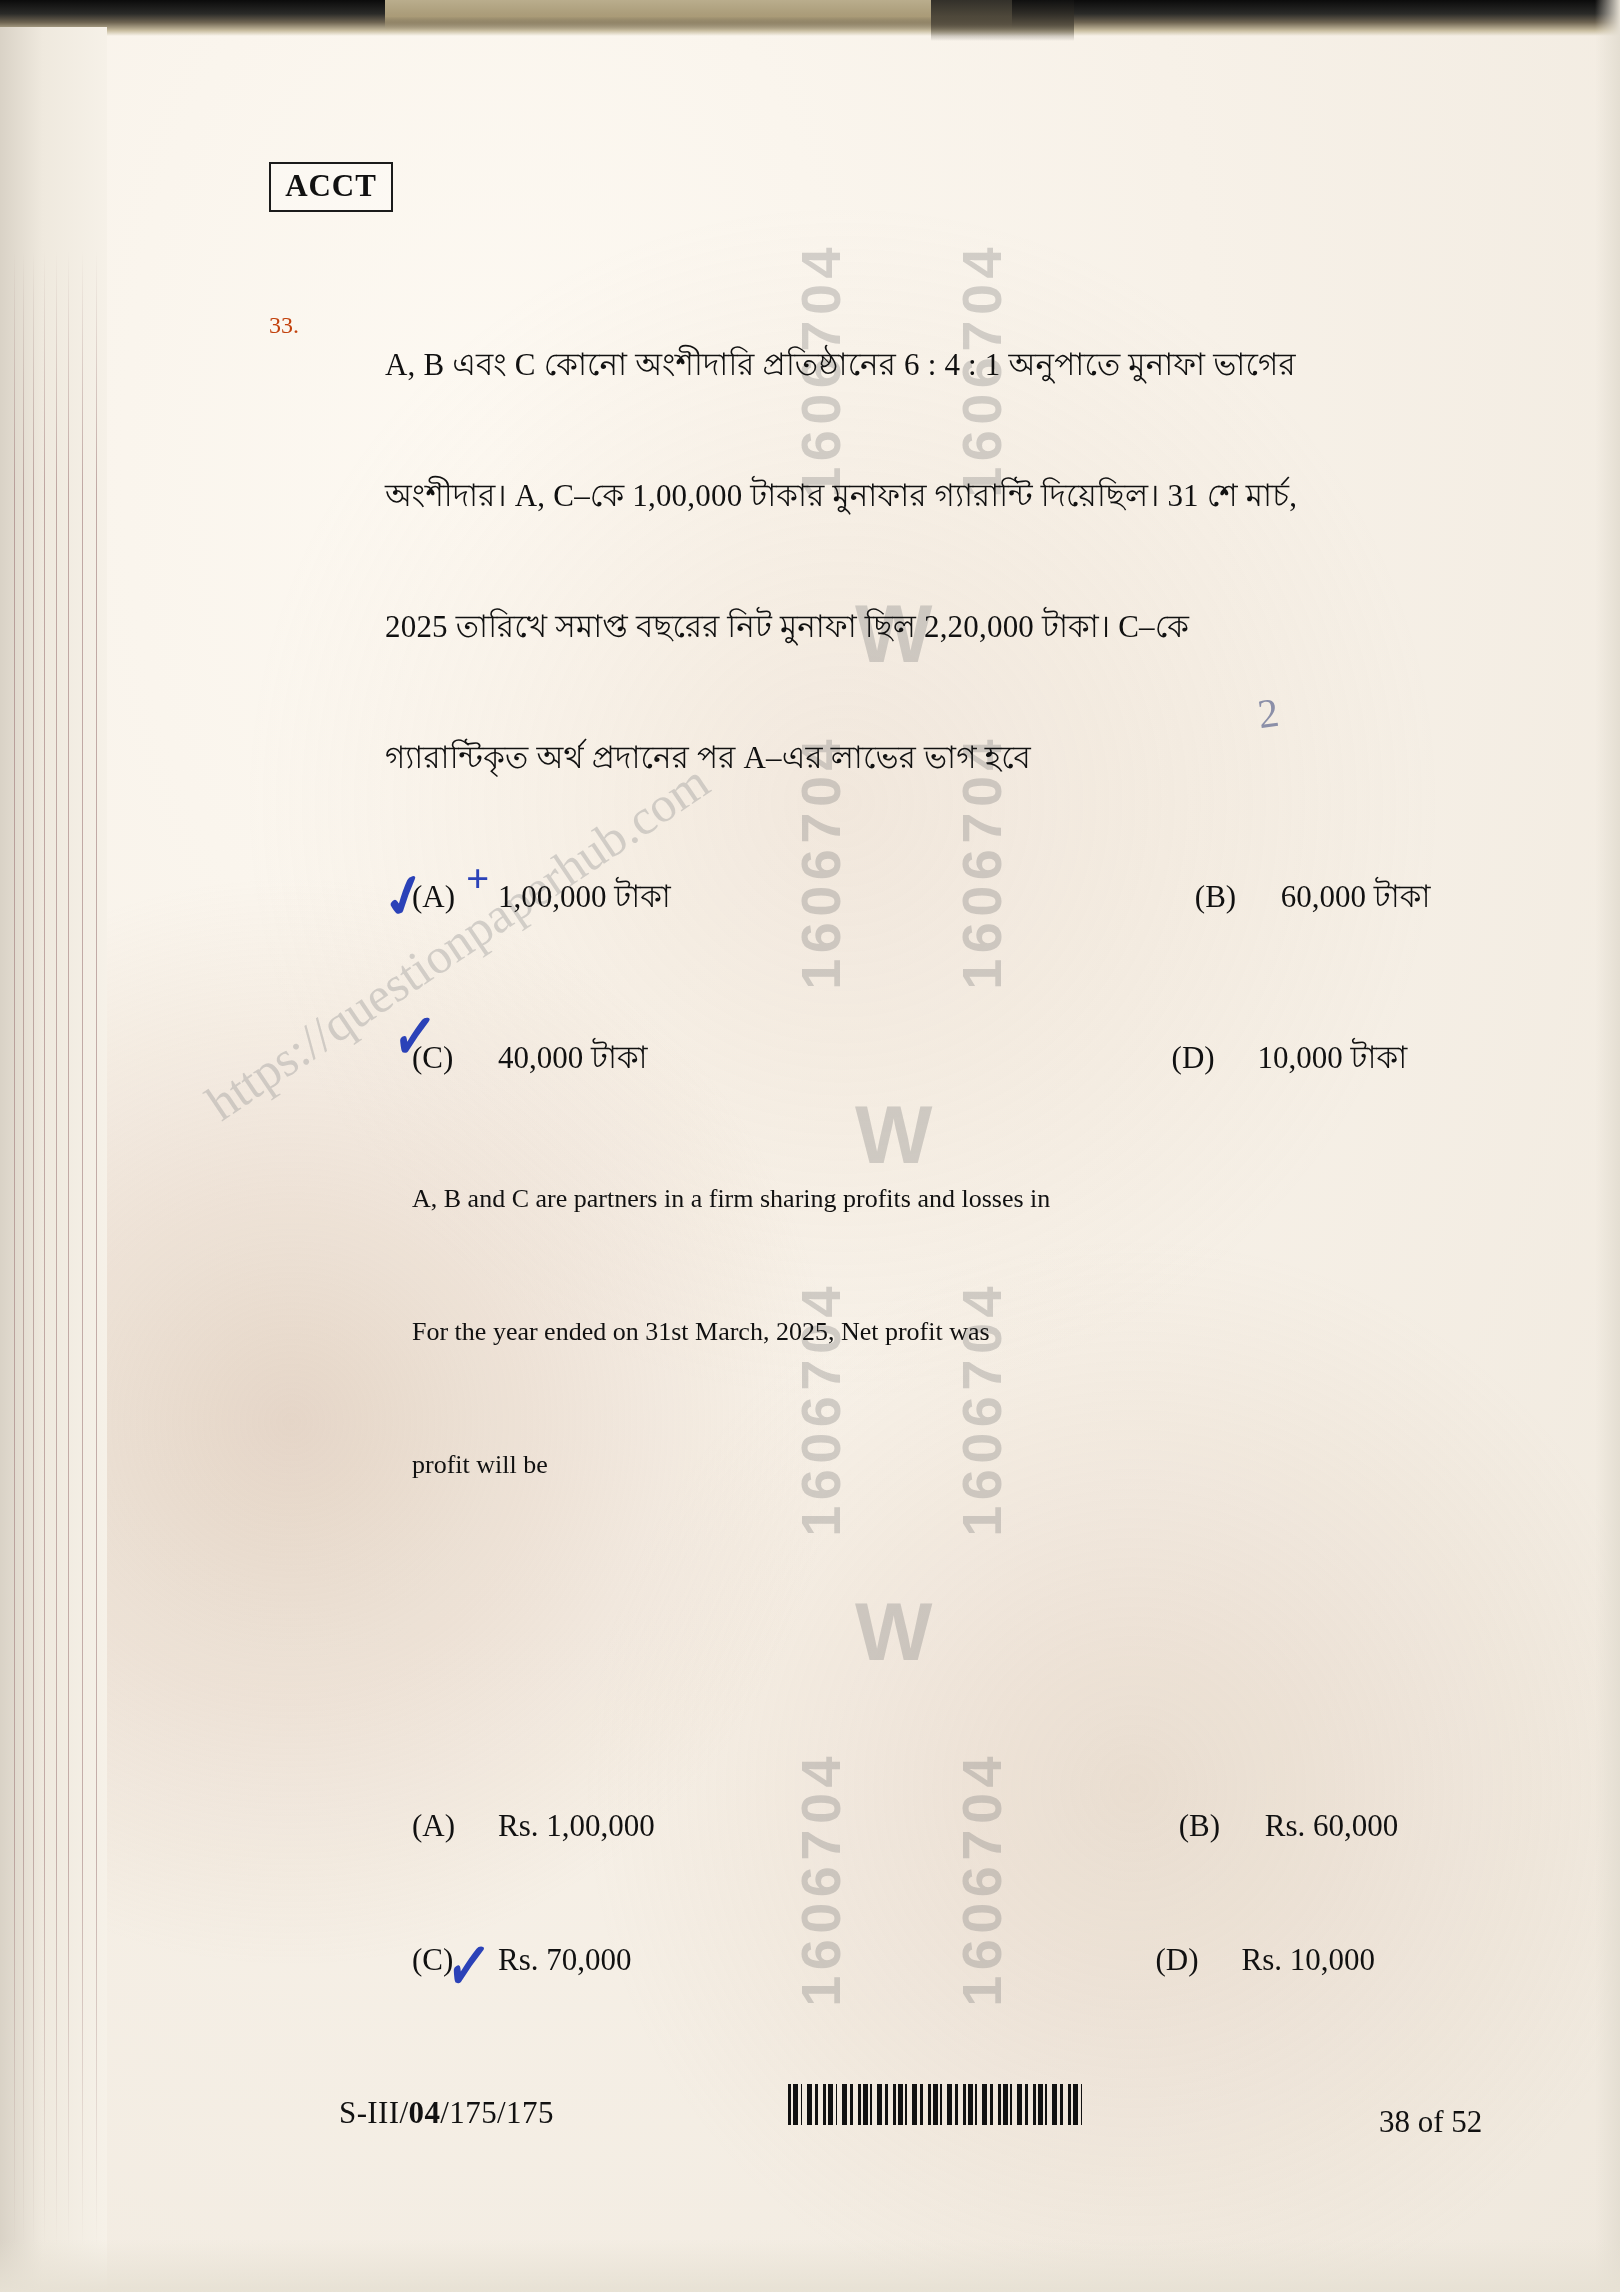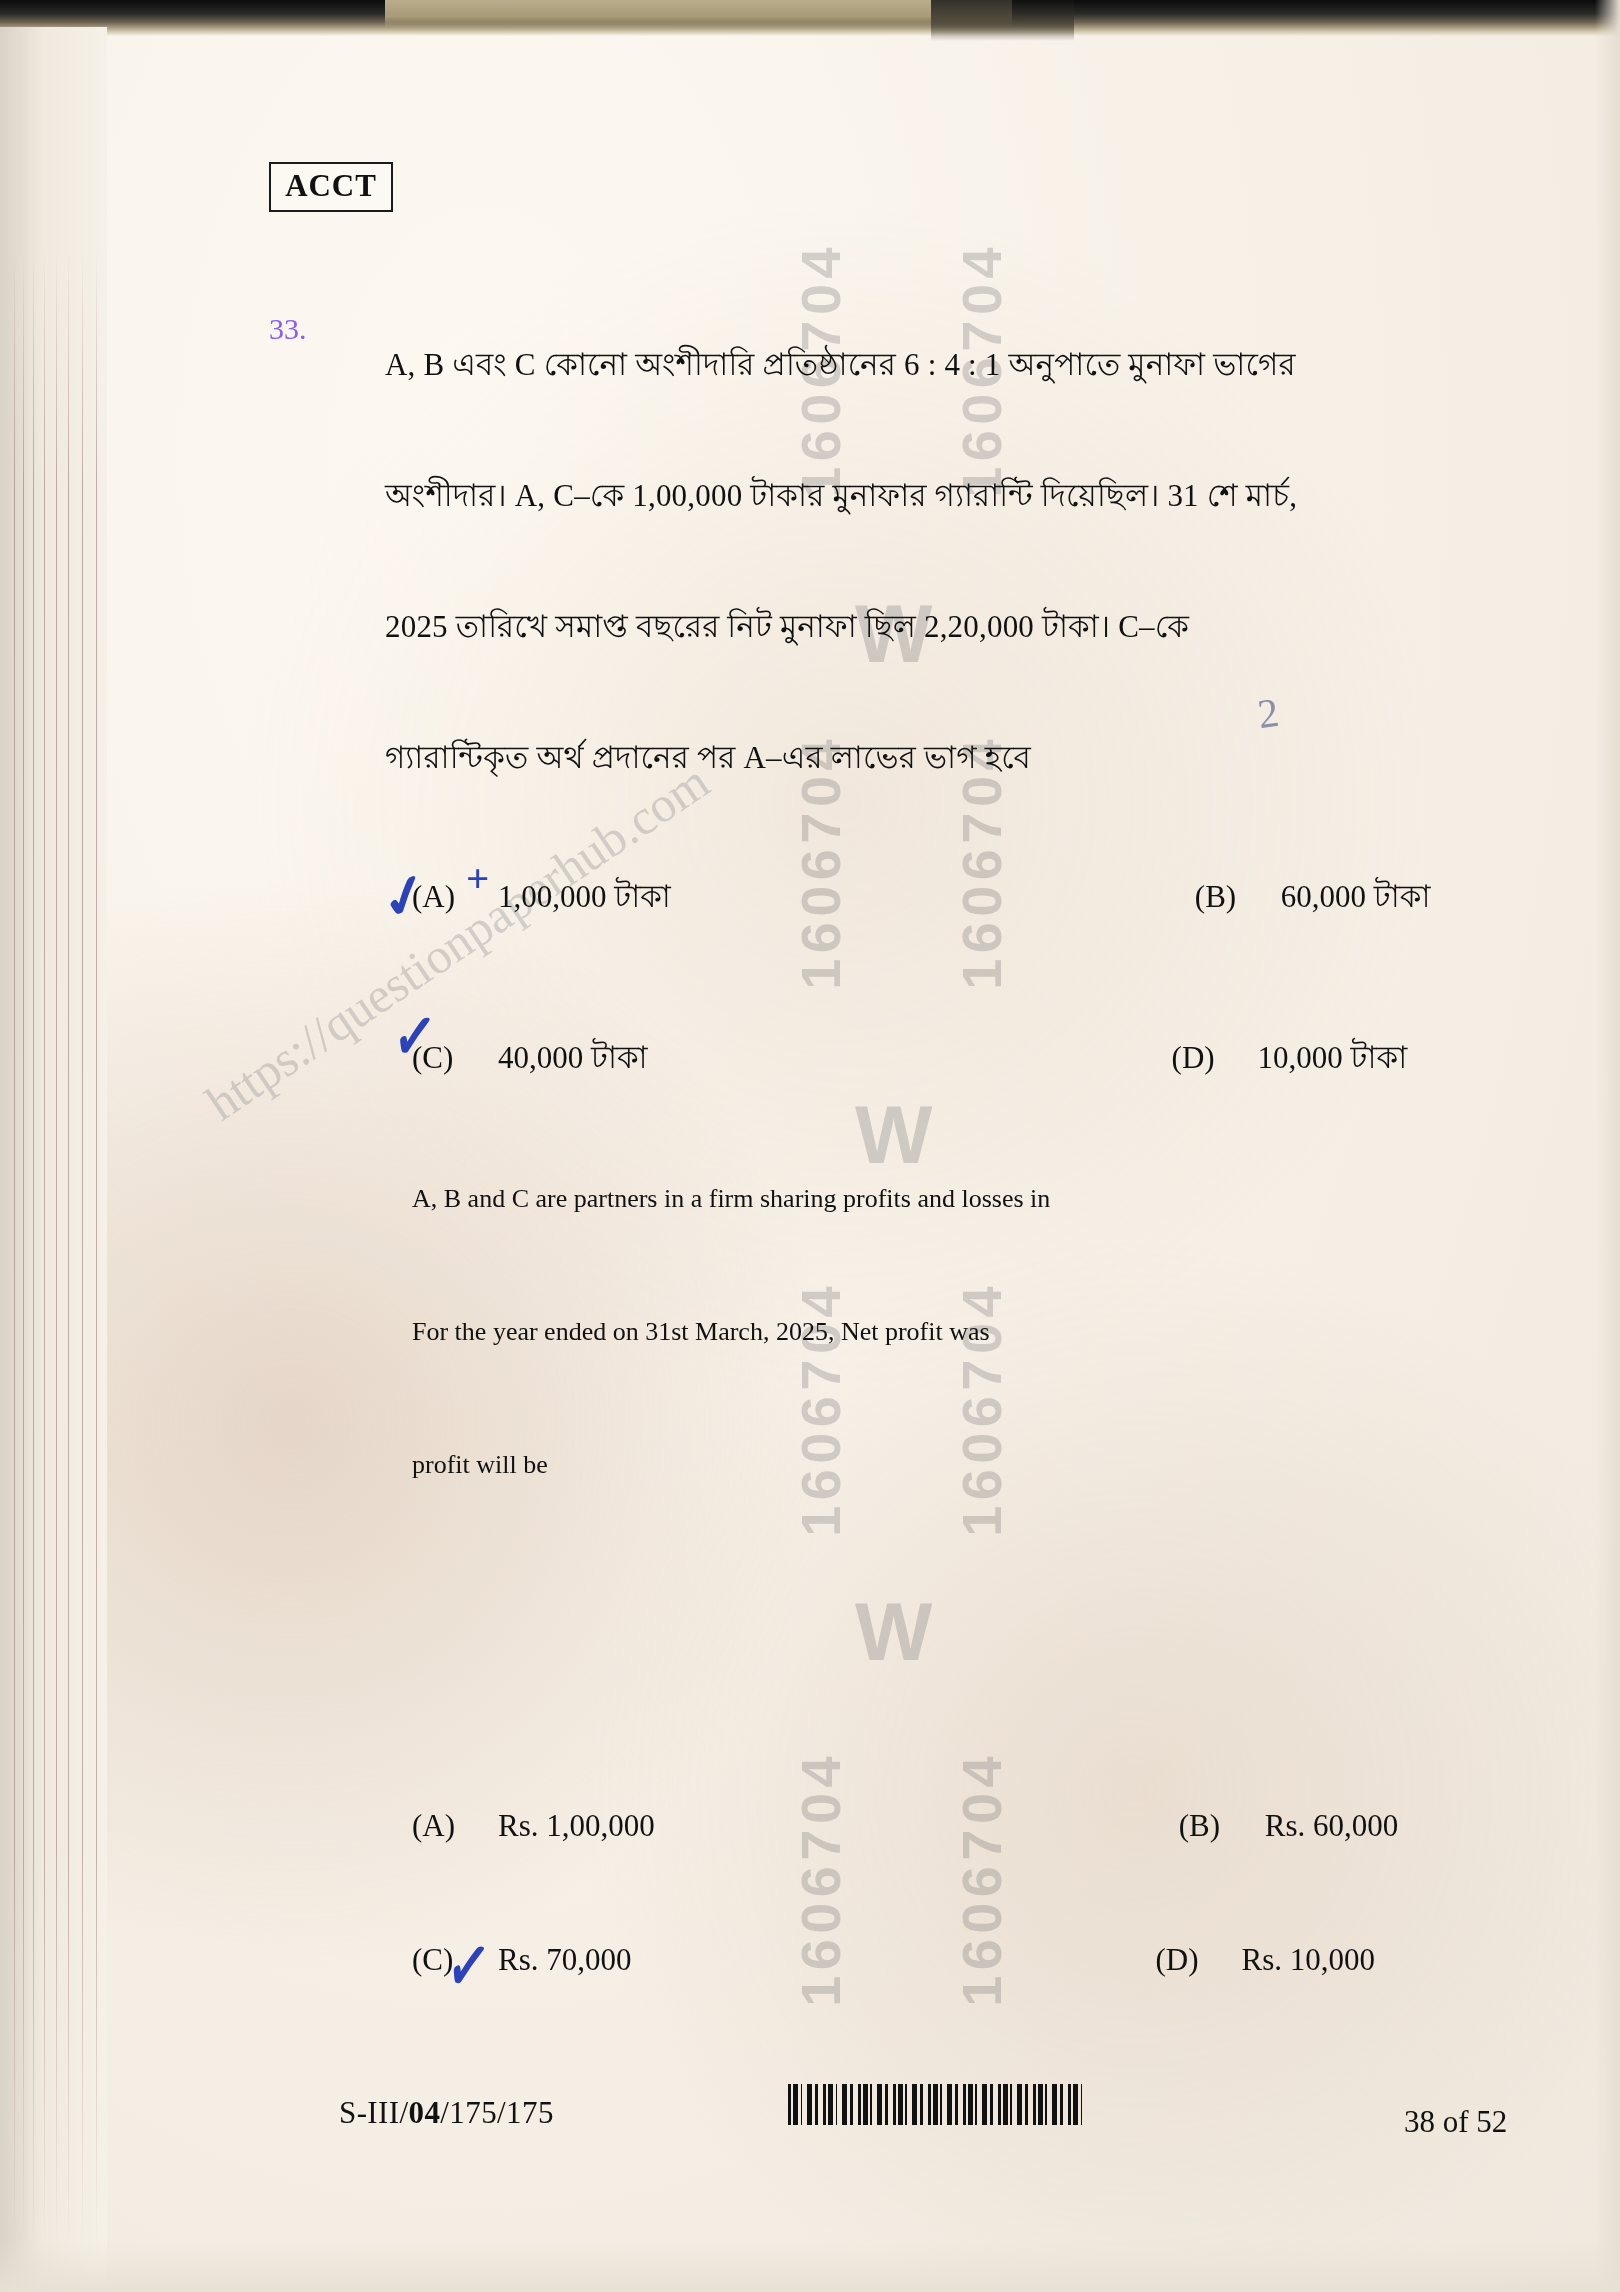--- a/index.html
+++ b/index.html
@@ -85,22 +85,22 @@
     font-weight:bold;
     font-size:31px;
     letter-spacing:0.9px;
     color:#111;
     background:rgba(255,255,255,.25);
   }
 
   .qnum{
     position:absolute;
     left:269px; top:304px;
-    font-size:30px;
-    color:#8b5cf6;
+    font-size:24px;
+    color:#c2410c;
   }
 
   .bn-block{
     position:absolute;
     left:385px;
     width:1146px;
     color:#111;
     font-size:31px;
     line-height:131px;
     letter-spacing:0.2px;
@@ -214,21 +214,20 @@
     font-size:31px;
     color:#111;
     letter-spacing:0.4px;
   }
   .footer-code b{ font-weight:bold; }
   .page-no{
     position:absolute;
     left:1379px; top:2096px;
     font-size:31px;
     color:#111;
-    margin-left:25px;
   }
   .barcode{
     position:absolute;
     left:788px; top:2076px;
     width:296px; height:41px;
     background:
       repeating-linear-gradient(90deg,
         #111 0px, #111 2.7px, transparent 2.7px, transparent 5.4px,
         #111 5.4px, #111 9.9px, transparent 9.9px, transparent 12.5px,
         #111 12.5px, #111 14.3px, transparent 14.3px, transparent 19px,

